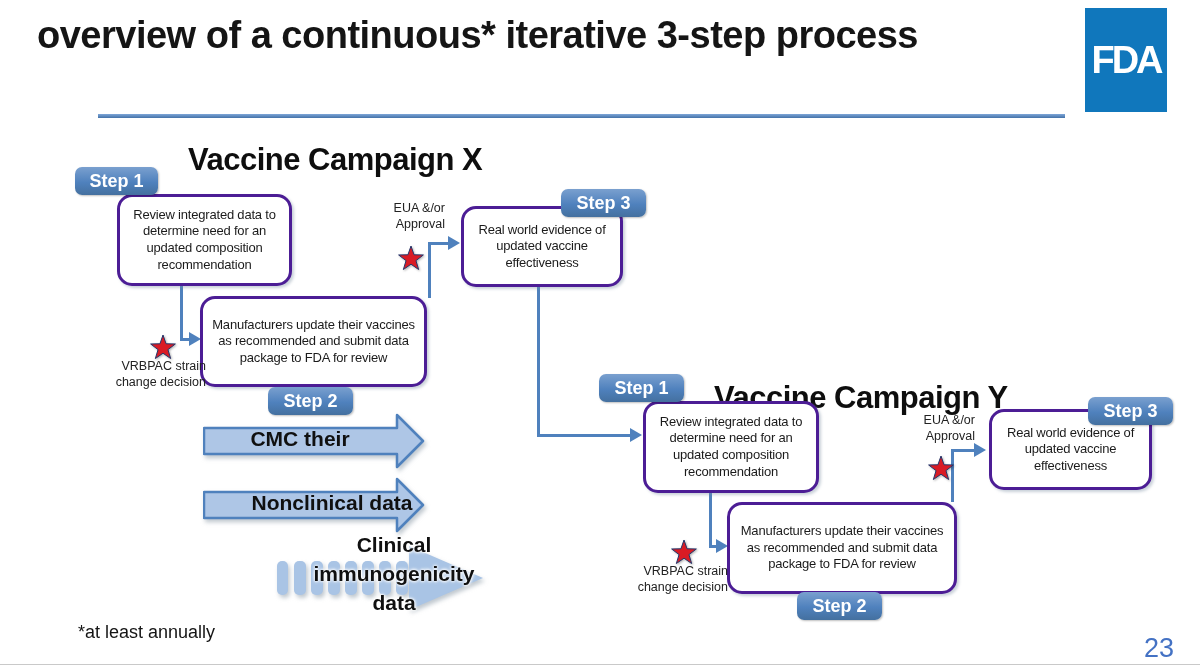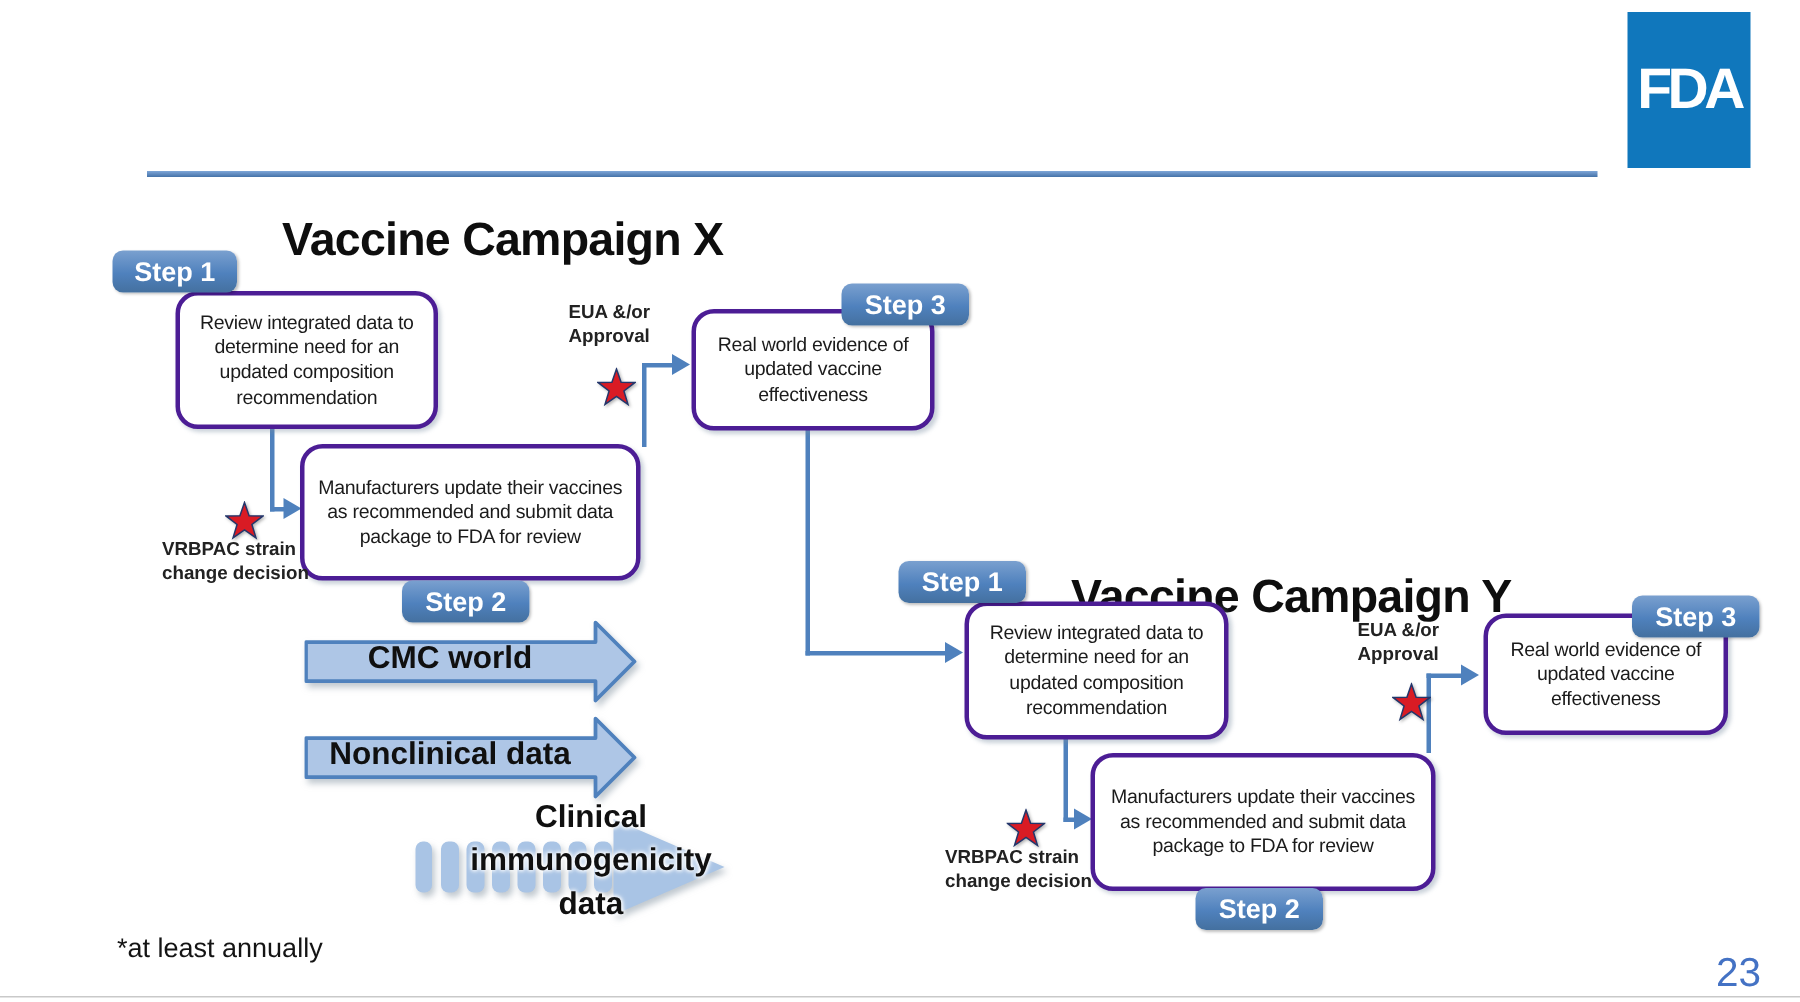--- a/index.html
+++ b/index.html
@@ -13,40 +13,41 @@
          color:#fff;display:flex;align-items:center;justify-content:center;
          font-weight:bold;font-size:38px;letter-spacing:-3px;}
   .campaign-heading{position:absolute;font-size:31px;font-weight:bold;color:#0e0e0e;letter-spacing:-0.5px;}
   .badge{position:absolute;background:linear-gradient(180deg,#7aa0cf 0%,#4f81bd 55%,#44709f 100%);
          color:#fff;font-weight:bold;font-size:18px;display:flex;align-items:center;justify-content:center;
          border-radius:7px;box-shadow:1px 1px 2px rgba(0,0,0,.25);z-index:5;}
   .fbox{position:absolute;background:#fff;border:3px solid #4c1d95;border-radius:15px;
          display:flex;align-items:center;justify-content:center;text-align:center;
          font-size:13px;font-weight:normal;color:#1b1b1b;line-height:1.28;letter-spacing:-0.2px;
          padding:4px 6px;box-sizing:border-box;box-shadow:2px 2px 3px rgba(120,140,160,.4);z-index:2;}
-  .small-label{position:absolute;font-size:12.5px;font-weight:bold;color:#222;text-align:left;
+  .small-label{position:absolute;font-size:12.5px;font-weight:normal;color:#222;text-align:right;
          white-space:pre-line;line-height:1.25;z-index:3;}
   .vseg{position:absolute;width:3px;background:#4f81bd;z-index:1;}
   .hseg{position:absolute;height:3px;background:#4f81bd;z-index:1;}
   .arr-r{position:absolute;width:0;height:0;border-top:7px solid transparent;
          border-bottom:7px solid transparent;border-left:12px solid #4f81bd;z-index:1;}
   .star{position:absolute;z-index:4;filter:drop-shadow(1px 1px 1px rgba(0,0,0,.3));}
   .block-arrow{position:absolute;filter:drop-shadow(2px 3px 2px rgba(130,145,160,.5));z-index:1;}
   .arrow-label{position:absolute;font-size:21px;font-weight:bold;color:#101010;text-align:center;z-index:4;}
   .clinical-label{white-space:pre-line;line-height:29px;text-shadow:0 0 3px #fff,0 0 3px #fff,0 0 4px #fff;margin-left:24px;}
   .footnote{position:absolute;left:78px;top:622px;font-size:18px;color:#141414;}
   .page-number{position:absolute;right:26px;top:633px;font-size:27px;color:#4472c4;margin-left:35px;}
   .bottom-rule{position:absolute;left:0;top:664px;width:1200px;height:1px;background:#c9c9c9;}
 </style>
 </head>
 <body>
 
 <div class="slide">
 
   <div class="title">
+    <div>overview of a continuous* iterative 3-step process</div>
   </div>
   <div class="title-underline"></div>
   <div class="fda-logo">
     <span>FDA</span>
   </div>
 
   <div class="campaign-heading" style="left:188px;top:142px;">Vaccine Campaign X</div>
 
   <div class="badge" style="left:75px;top:167px;width:83px;height:28px;">Step 1</div>
   <div class="fbox" style="left:117px;top:194px;width:175px;height:92px;">Review integrated data to determine need for an updated composition recommendation</div>
@@ -77,26 +78,26 @@
   <div class="badge" style="left:561px;top:189px;width:85px;height:28px;">Step 3</div>
   <div class="fbox" style="left:461px;top:206px;width:162px;height:81px;">Real world evidence of updated vaccine effectiveness</div>
 
   <div class="vseg" style="left:537px;top:286px;height:151px;"></div>
   <div class="hseg" style="left:537px;top:434px;width:94px;"></div>
   <div class="arr-r" style="left:630px;top:428px;"></div>
 
   <svg class="block-arrow" style="left:203px;top:413px;" width="222" height="56" viewBox="0 0 222 56">
     <polygon points="1,15 194,15 194,2 220,28 194,54 194,41 1,41" fill="#aec6e6" stroke="#4f81bd" stroke-width="2.5" stroke-linejoin="round"></polygon>
   </svg>
-  <div class="arrow-label" style="left:203px;top:427px;width:194px;">CMC world</div>
+  <div class="arrow-label" style="left:203px;top:427px;width:194px;">CMC their</div>
 
   <svg class="block-arrow" style="left:203px;top:477px;" width="222" height="56" viewBox="0 0 222 56">
     <polygon points="1,15 194,15 194,2 220,28 194,54 194,41 1,41" fill="#aec6e6" stroke="#4f81bd" stroke-width="2.5" stroke-linejoin="round"></polygon>
   </svg>
-  <div class="arrow-label" style="left:203px;top:491px;width:194px;">Nonclinical data</div>
+  <div class="arrow-label" style="left:203px;top:491px;width:194px;padding-left:32px;">Nonclinical data</div>
 
   <svg class="block-arrow" style="left:275px;top:540px;" width="210" height="76" viewBox="0 0 210 76">
     <g fill="#a9c4e5">
       <rect x="2" y="21" width="11" height="34" rx="5"></rect>
       <rect x="19" y="21" width="12" height="34" rx="5"></rect>
       <rect x="36" y="21" width="12" height="34" rx="5"></rect>
       <rect x="53" y="21" width="12" height="34" rx="5"></rect>
       <rect x="70" y="21" width="12" height="34" rx="5"></rect>
       <rect x="87" y="21" width="12" height="34" rx="5"></rect>
       <rect x="104" y="21" width="12" height="34" rx="5"></rect>

